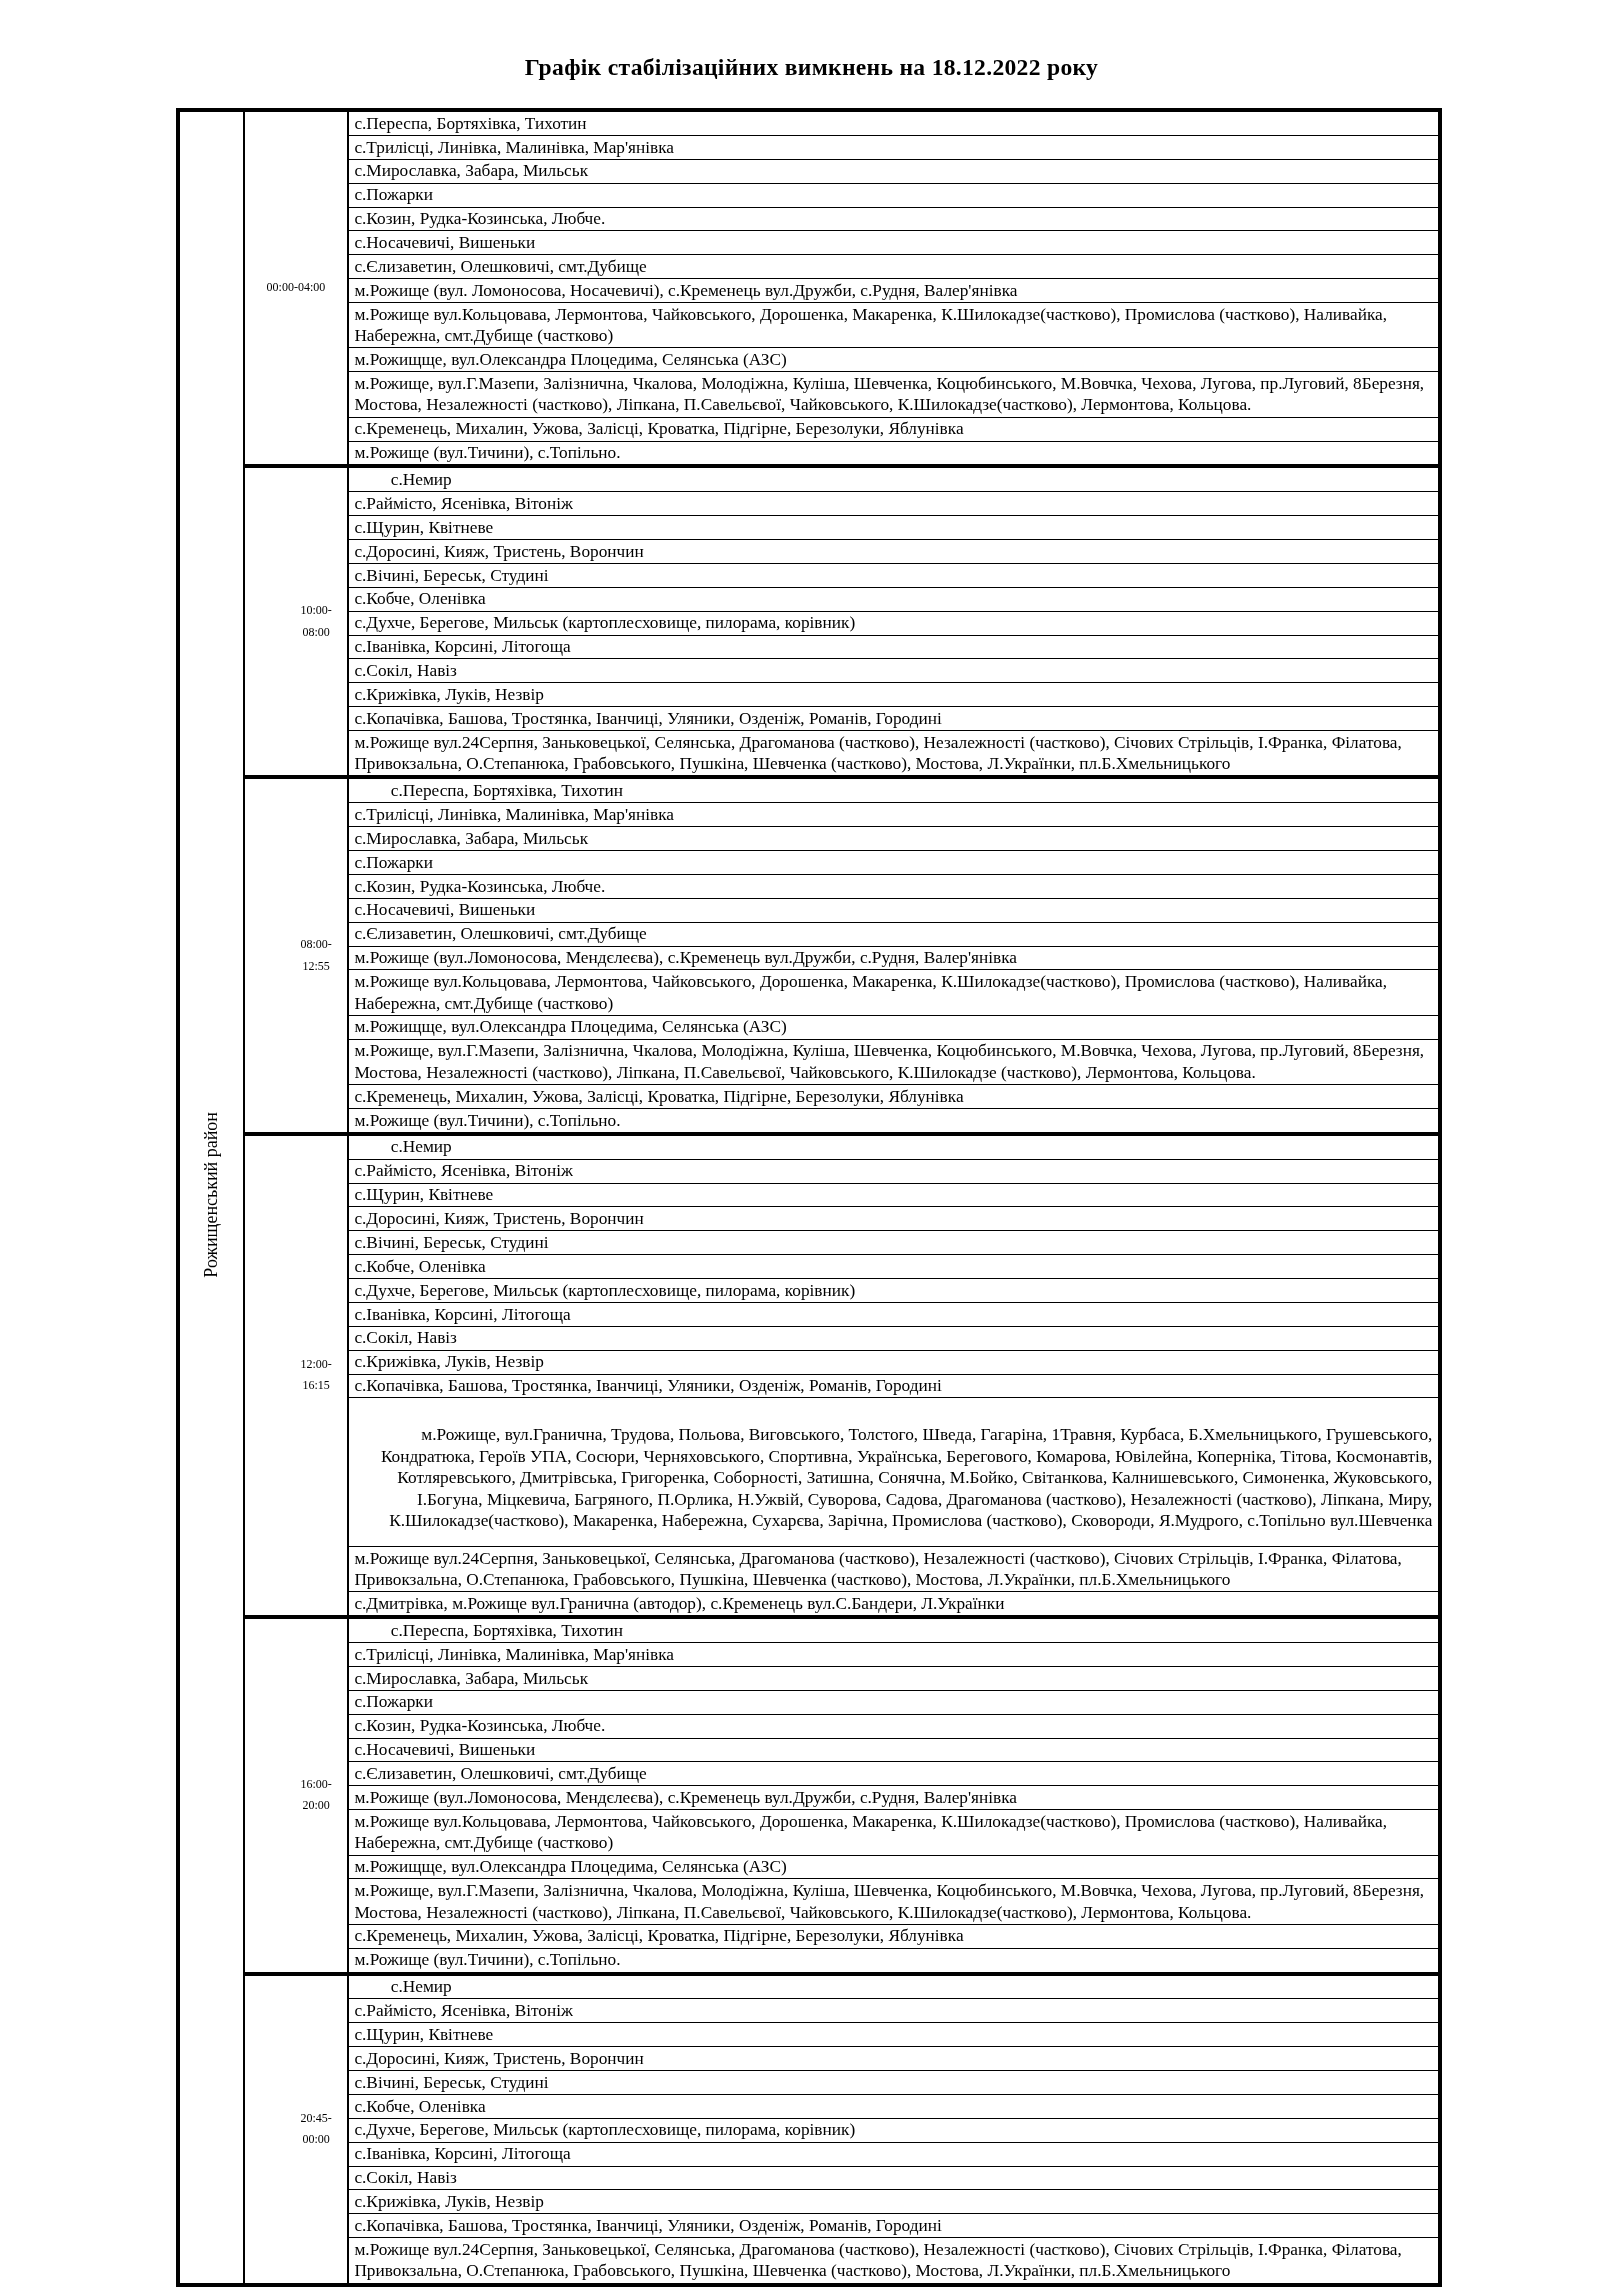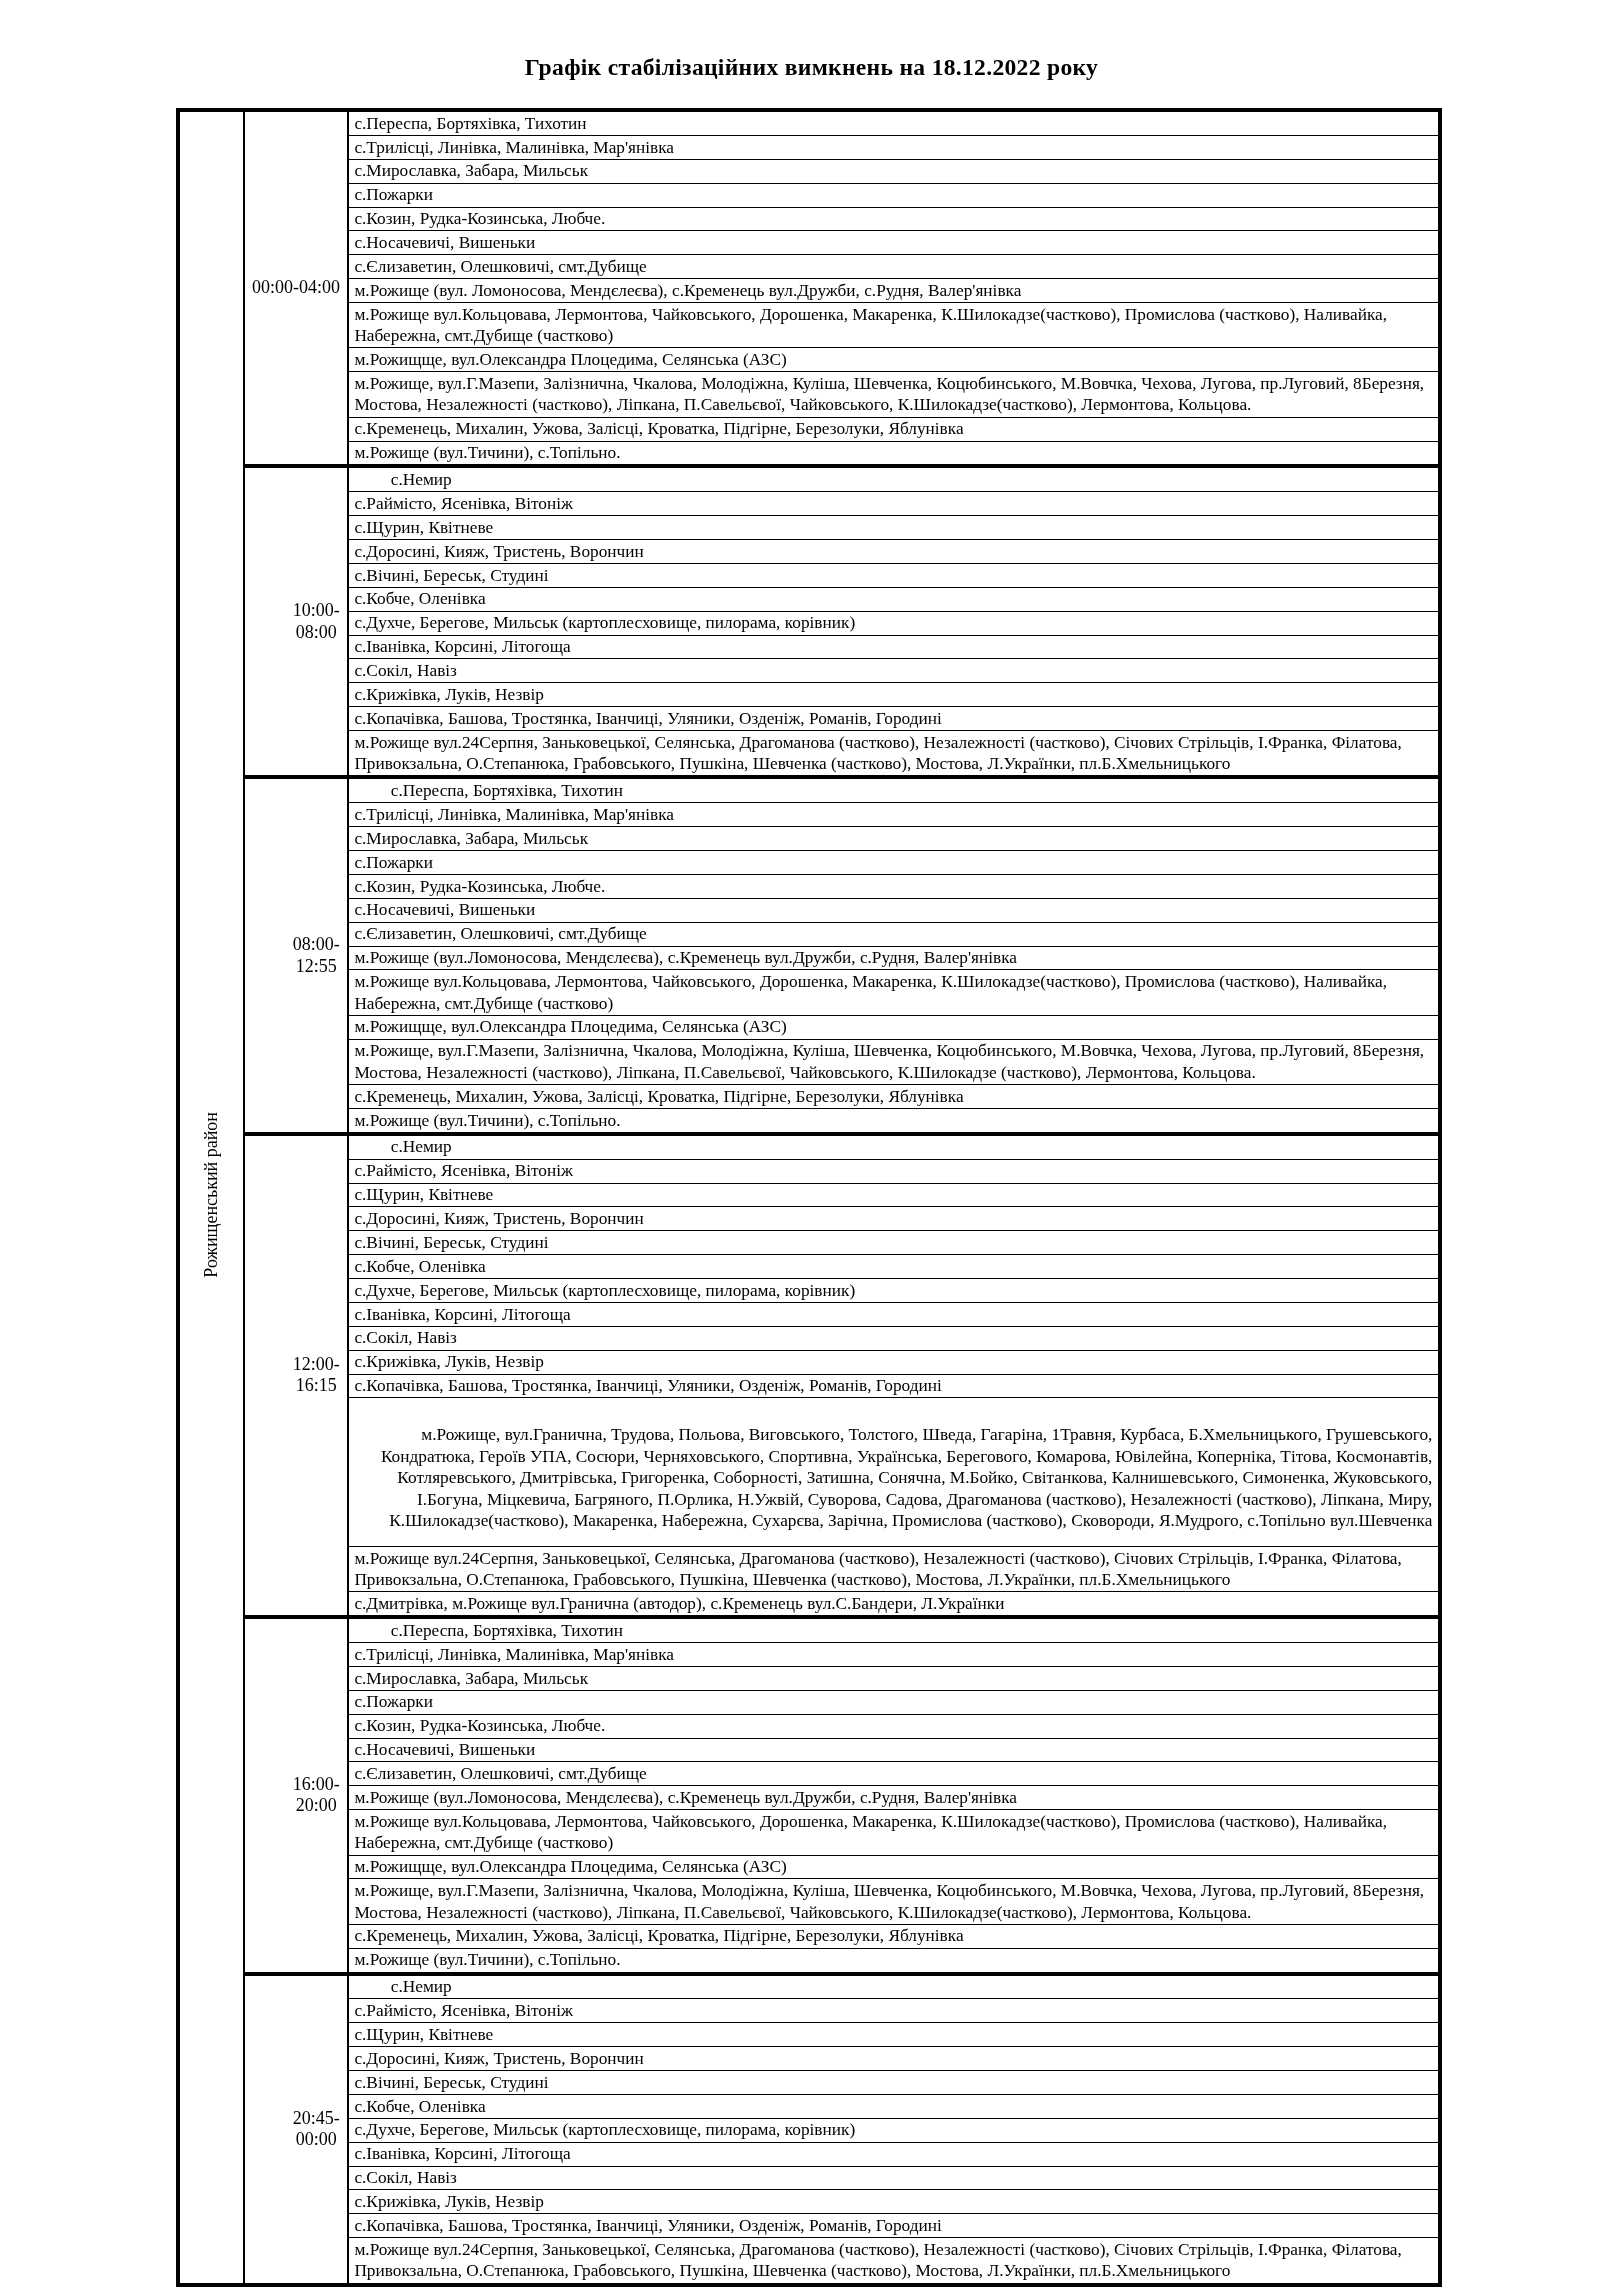--- a/index.html
+++ b/index.html
@@ -50,21 +50,21 @@
     display: inline-block;
     writing-mode: vertical-rl;
     transform: rotate(180deg);
     font-size: 18px;
     white-space: nowrap;
   }
   td.time-cell {
     width: 99px;
     border-right-width: 2.1px;
     text-align: center;
-    font-size: 18px;
+    font-size: 12px;
     padding: 0 1.4px;
   }
   td.content-cell {
     padding: 0.7px 5.6px;
   }
   td.content-cell.padded-row {
     padding-top: 26px;
     padding-bottom: 14px;
     text-align: right;
   }
@@ -97,21 +97,21 @@
       <tr>
         <td class="content-cell">с.Козин, Рудка-Козинська, Любче.</td>
       </tr>
       <tr>
         <td class="content-cell">с.Носачевичі, Вишеньки</td>
       </tr>
       <tr>
         <td class="content-cell">с.Єлизаветин, Олешковичі, смт.Дубище</td>
       </tr>
       <tr>
-        <td class="content-cell">м.Рожище (вул. Ломоносова, Мендєлеєва), с.Кременець вул.Дружби, с.Рудня, Валер'янівка</td>
+        <td class="content-cell">м.Рожище (вул. Ломоносова, Носачевичі), с.Кременець вул.Дружби, с.Рудня, Валер'янівка</td>
       </tr>
       <tr>
         <td class="content-cell">м.Рожище вул.Кольцовава, Лермонтова, Чайковського, Дорошенка, Макаренка, К.Шилокадзе(частково), Промислова (частково), Наливайка, Набережна, смт.Дубище (частково)</td>
       </tr>
       <tr>
         <td class="content-cell">м.Рожищще, вул.Олександра Плоцедима, Селянська (АЗС)</td>
       </tr>
       <tr>
         <td class="content-cell">м.Рожище, вул.Г.Мазепи, Залізнична, Чкалова, Молодіжна, Куліша, Шевченка, Коцюбинського, М.Вовчка, Чехова, Лугова, пр.Луговий, 8Березня, Мостова, Незалежності (частково), Ліпкана, П.Савельєвої, Чайковського, К.Шилокадзе(частково), Лермонтова, Кольцова.</td>
       </tr>

